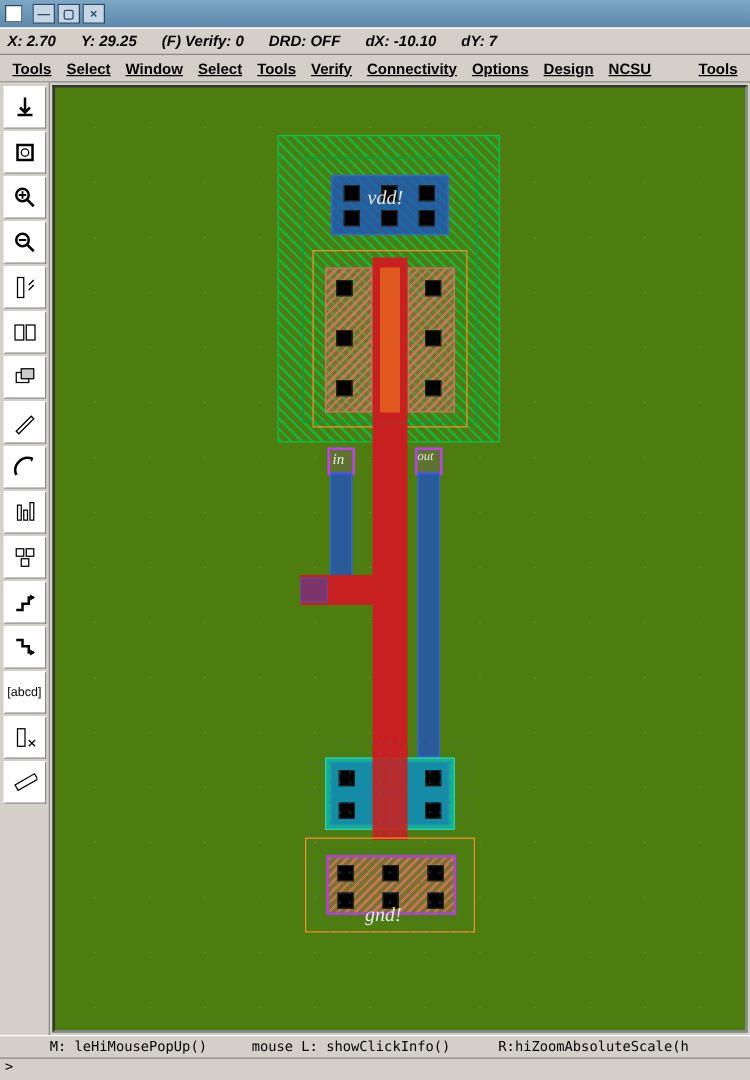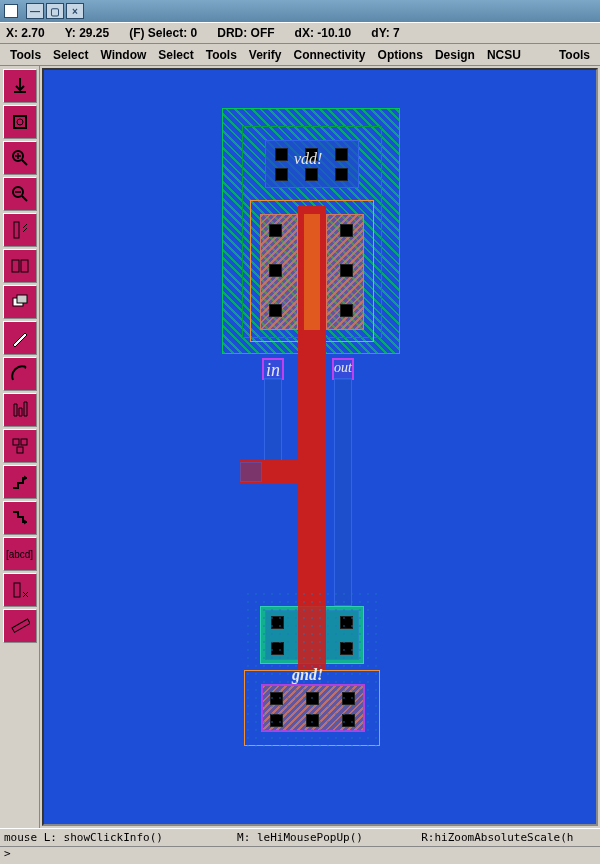--- a/index.html
+++ b/index.html
@@ -38,59 +38,59 @@
   .coordbar {
     height: 22px;
     background: #d4d0c8;
     border-top: 1px solid #fff; border-bottom: 1px solid #888;
     display: flex; align-items: center;
     padding: 0 6px;
     font-size: 12px; font-weight: bold;
     color: #000;
   }
   .coordbar > div { white-space: pre; }
-  .coordbar .cell { margin-right: 20px; }
+  .coordbar .cell { margin-right: 20px; font-style: italic; }
   .coordbar .cell:last-child { margin-right: 0; }
   
   .menubar {
     height: 22px;
     background: #d4d0c8;
     border-bottom: 1px solid #888;
     display: flex; align-items: center;
     padding: 0 4px;
     font-size: 12px; font-weight: bold;
   }
-  .menubar .menuitem { padding: 2px 6px; cursor: default; }
+  .menubar .menuitem { padding: 2px 6px; cursor: default; text-decoration: underline; }
   .menubar .spacer { flex: 1; }
   
   .mainrow {
     position: relative;
     height: 762px;
     display: flex;
   }
   .toolbar {
     width: 40px;
     background: #d4d0c8;
     border-right: 1px solid #888;
     display: flex; flex-direction: column;
     padding-top: 2px;
   }
   .tbtn {
     width: 34px; height: 34px;
     margin: 1px auto;
-    background: #be185d;
+    background: #ffffff;
     border: 1px solid #888;
     border-top-color: #fff; border-left-color: #fff;
     display: flex; align-items: center; justify-content: center;
     font-size: 14px; color: #000;
   }
   .tbtn svg { pointer-events: none; }
   .canvaswrap {
     flex: 1;
-    background: #1d4ed8;
+    background: #4d7c0f;
     position: relative;
     border: 2px inset #888;
     margin: 2px;
   }
   
   .shape { position: absolute; }
   .hatch-green {
     background: repeating-linear-gradient(45deg, rgba(0,200,80,0.7) 0 2px, transparent 2px 6px);
     border: 1px solid #00c850;
   }
@@ -143,21 +143,21 @@
 <div class="titlebar">
   <div class="appicon"></div>
   <div class="winbtn">—</div>
   <div class="winbtn">▢</div>
   <div class="winbtn">×</div>
 </div>
 
 <div class="coordbar">
   <div class="cell"><span>X:</span> <span>2.70</span></div>
   <div class="cell"><span>Y:</span> <span>29.25</span></div>
-  <div class="cell"><span>(F) Select:</span> <span>0</span></div>
+  <div class="cell"><span>(F) Verify:</span> <span>0</span></div>
   <div class="cell"><span>DRD:</span> <span>OFF</span></div>
   <div class="cell"><span>dX:</span> <span>-10.10</span></div>
   <div class="cell"><span>dY:</span> <span>7</span></div>
 </div>
 
 <div class="menubar">
   <div class="menuitem">Tools</div>
   <div class="menuitem">Select</div>
   <div class="menuitem">Window</div>
   <div class="menuitem">Select</div>
@@ -295,22 +295,22 @@
 
     <div class="shape contact" style="left:225px; top:154px; width:13px; height:13px;"></div>
     <div class="shape contact" style="left:296px; top:154px; width:13px; height:13px;"></div>
     <div class="shape contact" style="left:225px; top:194px; width:13px; height:13px;"></div>
     <div class="shape contact" style="left:296px; top:194px; width:13px; height:13px;"></div>
     <div class="shape contact" style="left:225px; top:234px; width:13px; height:13px;"></div>
     <div class="shape contact" style="left:296px; top:234px; width:13px; height:13px;"></div>
 
     <div class="shape border-purple" style="left:218px; top:288px; width:22px; height:22px;"></div>
     <div class="shape border-purple" style="left:288px; top:288px; width:22px; height:22px;"></div>
-    <div class="label" style="left:222px; top:290px; font-size:18px;">in</div>
-    <div class="label" style="left:290px; top:290px; font-size:14px;">out</div>
+    <div class="label" style="left:222px; top:290px; font-size:12px;">in</div>
+    <div class="label" style="left:290px; top:290px; font-size:10px;">out</div>
 
     <div class="shape metal-blue" style="left:220px; top:308px; width:18px; height:102px;"></div>
     <div class="shape metal-blue" style="left:290px; top:308px; width:18px; height:228px;"></div>
 
     <div class="shape poly-red" style="left:254px; top:268px; width:28px; height:326px;"></div>
 
     <div class="shape poly-red" style="left:196px; top:390px; width:62px; height:24px;"></div>
     <div class="shape metal-blue" style="left:196px; top:392px; width:22px; height:20px; opacity:0.6;"></div>
 
     <div class="shape ndiff-teal" style="left:216px; top:536px; width:104px; height:58px;"></div>
@@ -322,28 +322,28 @@
     <div class="shape contact" style="left:296px; top:572px; width:13px; height:13px;"></div>
 
     <div class="shape border-orange" style="left:200px; top:600px; width:136px; height:76px;"></div>
     <div class="shape pdiff-hatch" style="left:217px; top:614px; width:104px; height:48px; border:2px solid #b040e0;"></div>
     <div class="shape contact" style="left:226px; top:622px; width:13px; height:13px;"></div>
     <div class="shape contact" style="left:262px; top:622px; width:13px; height:13px;"></div>
     <div class="shape contact" style="left:298px; top:622px; width:13px; height:13px;"></div>
     <div class="shape contact" style="left:226px; top:644px; width:13px; height:13px;"></div>
     <div class="shape contact" style="left:262px; top:644px; width:13px; height:13px;"></div>
     <div class="shape contact" style="left:298px; top:644px; width:13px; height:13px;"></div>
-    <div class="label" style="left:248px; top:596px;font-weight:bold;">gnd!</div>
+    <div class="label" style="left:248px; top:654px;">gnd!</div>
 
     <div class="shape nwell-dots" style="left:200px; top:520px; width:136px; height:160px; opacity:0.4;"></div>
 
   </div>
 </div>
 
 <div class="mousebar">
+  <div class="mseg" style="text-align:center">M: leHiMousePopUp()</div>
   <div class="mseg">mouse L: showClickInfo()</div>
-  <div class="mseg" style="text-align:center">M: leHiMousePopUp()</div>
-  <div class="mseg" style="text-align:center">R:hiZoomAbsoluteScale(h</div>
+  <div class="mseg" style="text-align:left">R:hiZoomAbsoluteScale(h</div>
 </div>
 
 <div class="promptbar">
   <span>&gt;</span>
 </div>
 
 </body></html>

